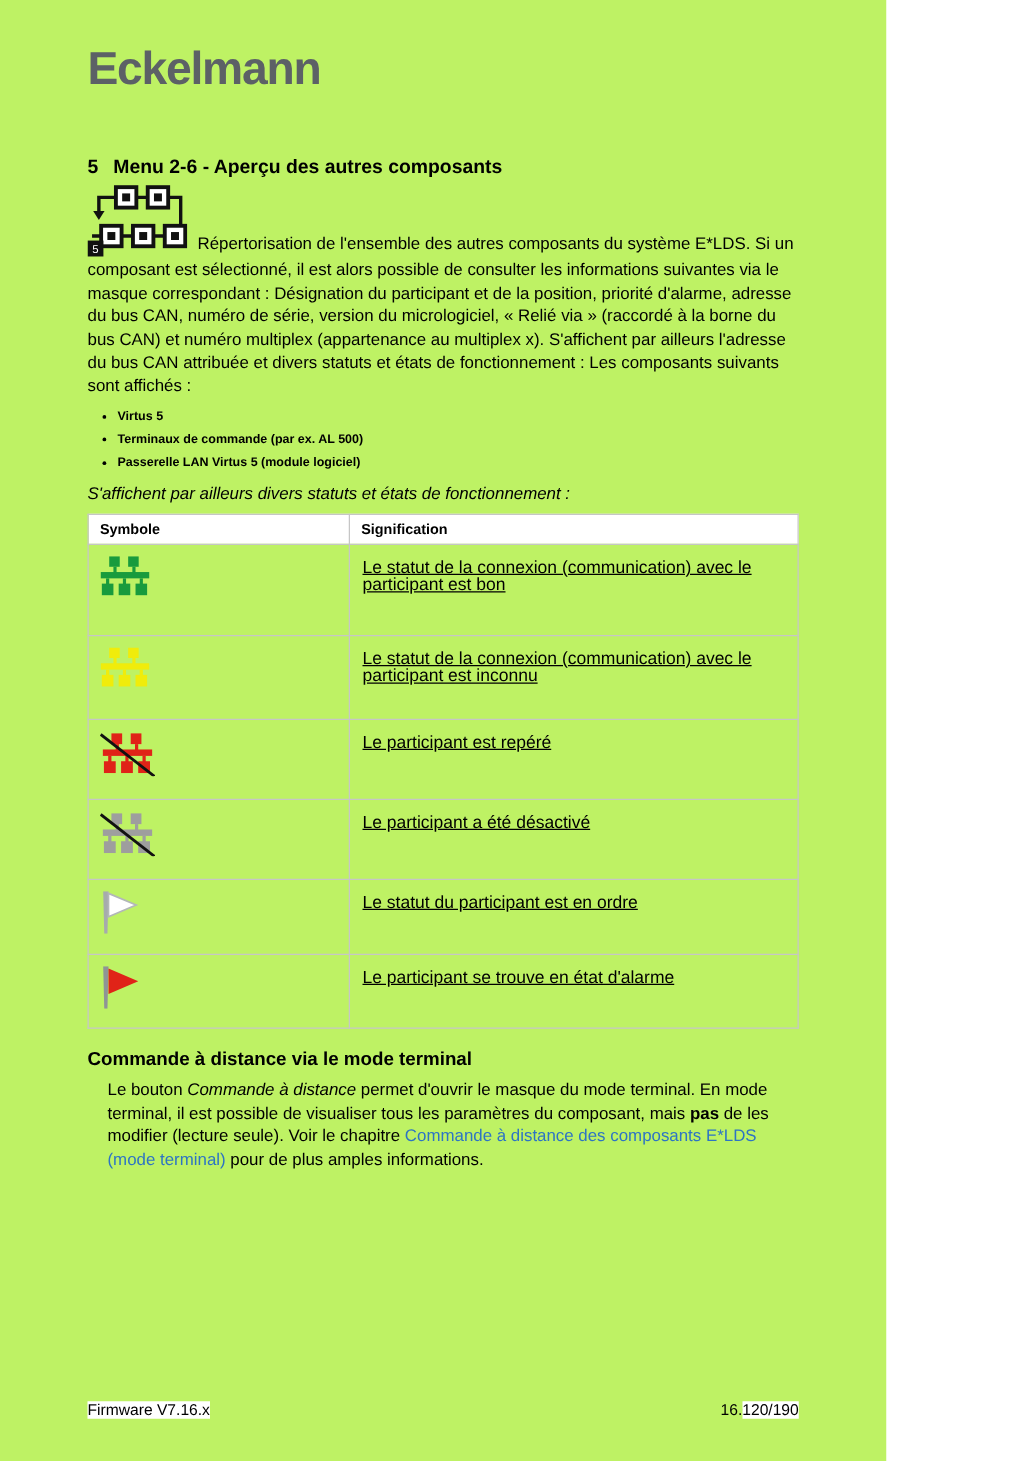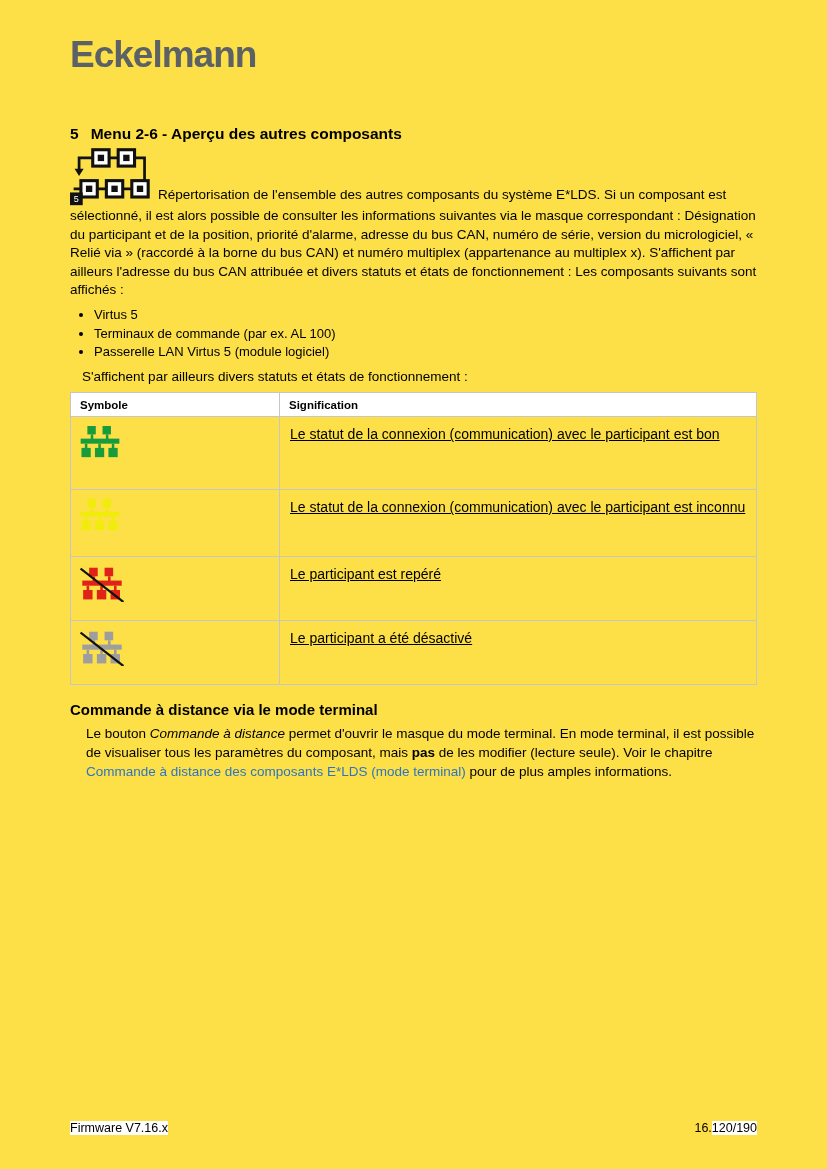--- a/index.html
+++ b/index.html
@@ -1,19 +1,19 @@
 <!DOCTYPE html>
 <html><head>
 <meta charset="utf-8">
 <style>
   html,body{margin:0;padding:0;background:#fff;}
   .page{
     position:relative;
-    width:827px;height:1169px;
-    background:#fde047;
+    width:709px;height:1169px;
+    background:#bef264;
     font-family:"Liberation Sans", sans-serif;
     color:#000;
     overflow:hidden;
   }
   .content{position:absolute;left:70px;right:70px;top:0;}
   .logo{
     margin-top:36px;
     font-size:37px;font-weight:bold;letter-spacing:-1px;
     color:#5c6166;line-height:1;
   }
@@ -22,24 +22,25 @@
     font-size:15.5px;font-weight:bold;color:#000;
   }
   h1.section-heading .h-num{margin-right:12px;}
   p.intro{
     margin:4px 0 0 0;
     font-size:13.5px;line-height:18.6px;
   }
   .intro-icon{vertical-align:-8px;margin-right:8px;}
   ul.components{
     margin:6px 0 0 0;padding:0 0 0 24px;
-    font-size:13px;line-height:18.6px;
+    font-size:10px;line-height:18.6px;
     list-style:disc;
+    font-weight:bold;
   }
-  p.status-line{margin:6px 0 0 12px;font-size:13.5px;line-height:18.6px;}
+  p.status-line{margin:6px 0 0 0;font-size:13.5px;line-height:18.6px;font-style:italic;}
   table.status-table{
     margin-top:6px;width:100%;
     border-collapse:collapse;table-layout:fixed;padding-left:39px;
   }
   table.status-table th, table.status-table td{
     border:1px solid #c6c6c6;
     vertical-align:top;text-align:left;
   }
   table.status-table th{
     font-size:11.5px;font-weight:bold;
@@ -114,21 +115,21 @@
           <rect x="17.5" y="42.5" width="7" height="7"></rect>
           <rect x="45.5" y="42.5" width="7" height="7"></rect>
           <rect x="73.5" y="42.5" width="7" height="7"></rect>
         </g>
         <rect x="0" y="50" width="14" height="14" fill="#111"></rect>
         <text x="7" y="61" font-size="10" fill="#fff" text-anchor="middle" font-family="Liberation Sans, sans-serif">5</text>
       </svg><span>Répertorisation de l'ensemble des autres composants du système E*LDS. Si un composant est sélectionné, il est alors possible de consulter les informations suivantes via le masque correspondant : Désignation du participant et de la position, priorité d'alarme, adresse du bus CAN, numéro de série, version du micrologiciel, « Relié via » (raccordé à la borne du bus CAN) et numéro multiplex (appartenance au multiplex x). S'affichent par ailleurs l'adresse du bus CAN attribuée et divers statuts et états de fonctionnement : Les composants suivants sont affichés :</span></p>
 
     <ul class="components">
       <li>Virtus 5</li>
-      <li>Terminaux de commande (par ex. AL 100)</li>
+      <li>Terminaux de commande (par ex. AL 500)</li>
       <li>Passerelle LAN Virtus 5 (module logiciel)</li>
     </ul>
 
     <p class="status-line">S'affichent par ailleurs divers statuts et états de fonctionnement :</p>
 
     <table class="status-table">
       <colgroup>
           <col class="sym-col">
           <col>
         </colgroup>
@@ -156,20 +157,34 @@
               </svg></td>
         <td class="meaning-cell">Le participant est repéré</td>
       </tr>
       <tr class="row-4">
         <td class="sym-cell"><svg width="44" height="36" viewBox="-2 -2 50 42">
                 <use href="#net-shape" fill="#9e9e9e"></use>
                 <line x1="-2" y1="1" x2="48" y2="40" stroke="#111" stroke-width="2.6"></line>
               </svg></td>
         <td class="meaning-cell">Le participant a été désactivé</td>
       </tr>
+      <tr class="row-5">
+        <td class="sym-cell"><svg width="34" height="34" viewBox="0 0 40 40">
+                <polygon points="3,0 8,0 7,40 4,40" fill="#a6abad"></polygon>
+                <polygon points="8,2 34,13 8,24" fill="#fff" stroke="#b2b7b8" stroke-width="1.6"></polygon>
+              </svg></td>
+        <td class="meaning-cell">Le statut du participant est en ordre</td>
+      </tr>
+      <tr class="row-6">
+        <td class="sym-cell"><svg width="34" height="34" viewBox="0 0 40 40">
+                <polygon points="3,0 8,0 7,40 4,40" fill="#8f9496"></polygon>
+                <polygon points="8,2 36,14 8,26" fill="#e02318"></polygon>
+              </svg></td>
+        <td class="meaning-cell">Le participant se trouve en état d'alarme</td>
+      </tr>
     </tbody>
       </table>
 
     <h2 class="terminal-heading">Commande à distance via le mode terminal</h2>
 
     <p class="terminal-text"><span>Le bouton </span><span class="italic">Commande à distance</span><span> permet d'ouvrir le masque du mode terminal. En mode terminal, il est possible de visualiser tous les paramètres du composant, mais </span><span class="bold">pas</span><span> de les modifier (lecture seule). Voir le chapitre </span><a class="chapter-link">Commande à distance des composants E*LDS (mode terminal)</a><span> pour de plus amples informations.</span></p>
 
   </div>
 
   <div class="footer">

